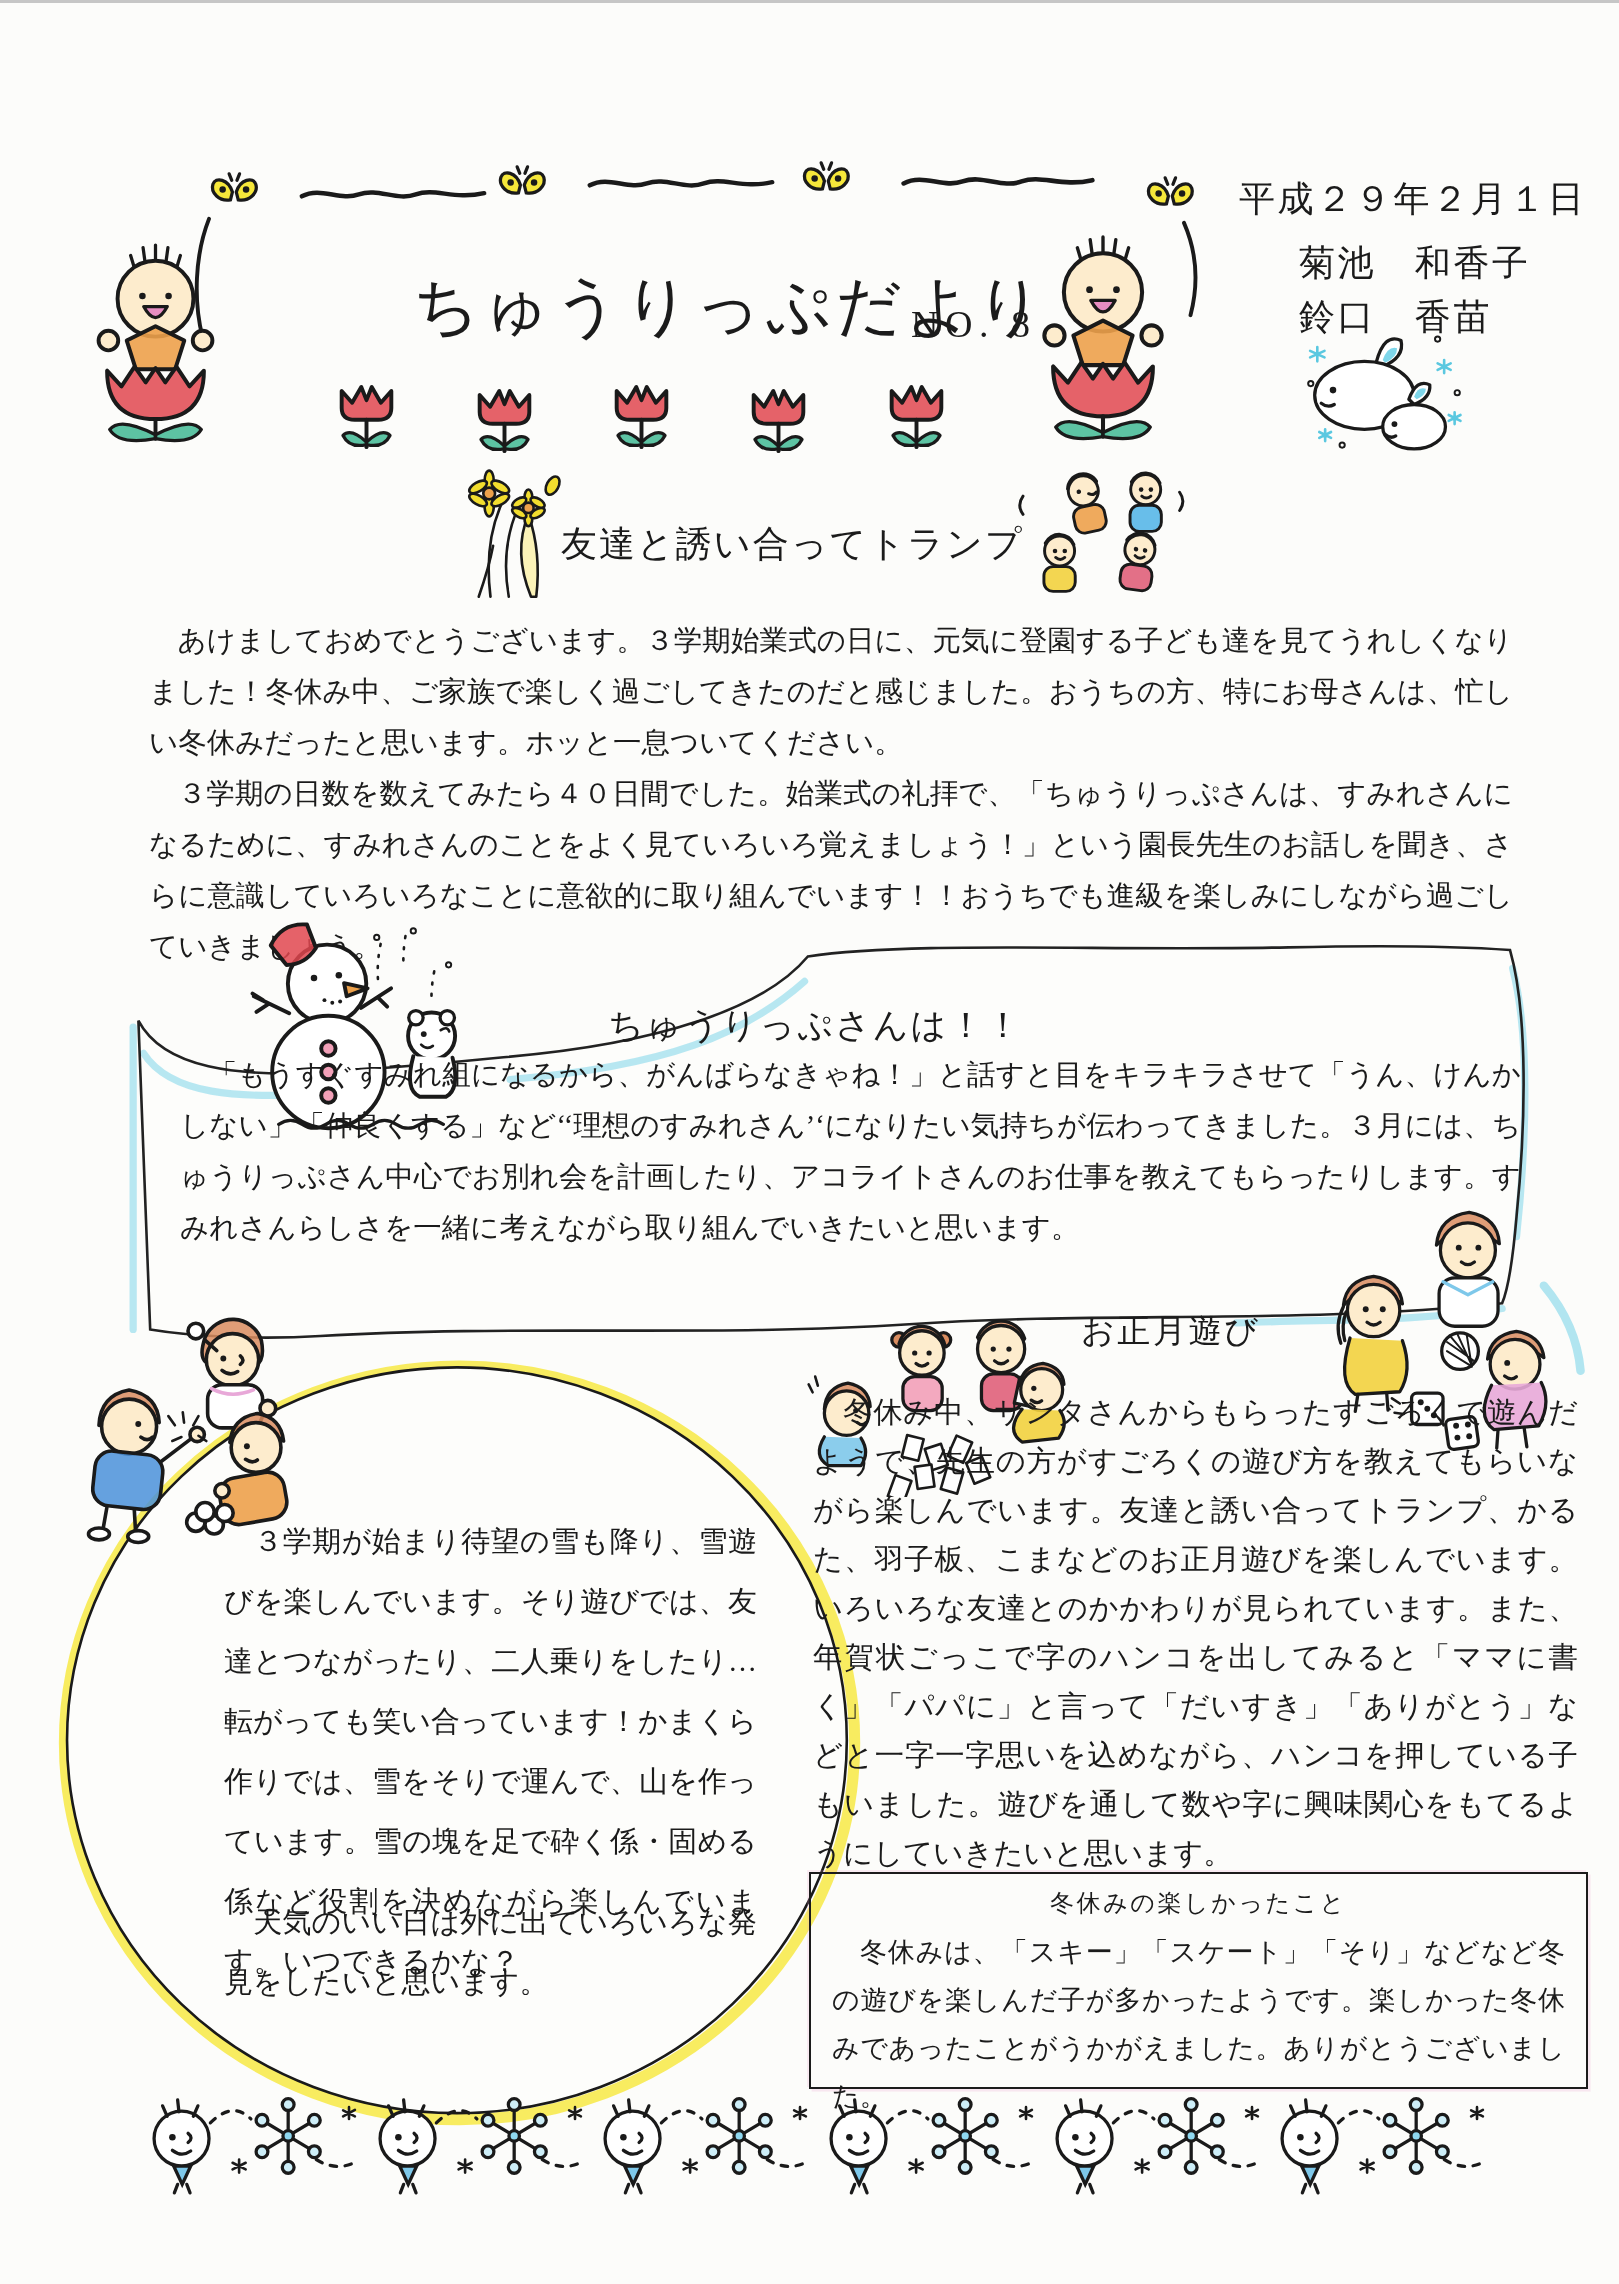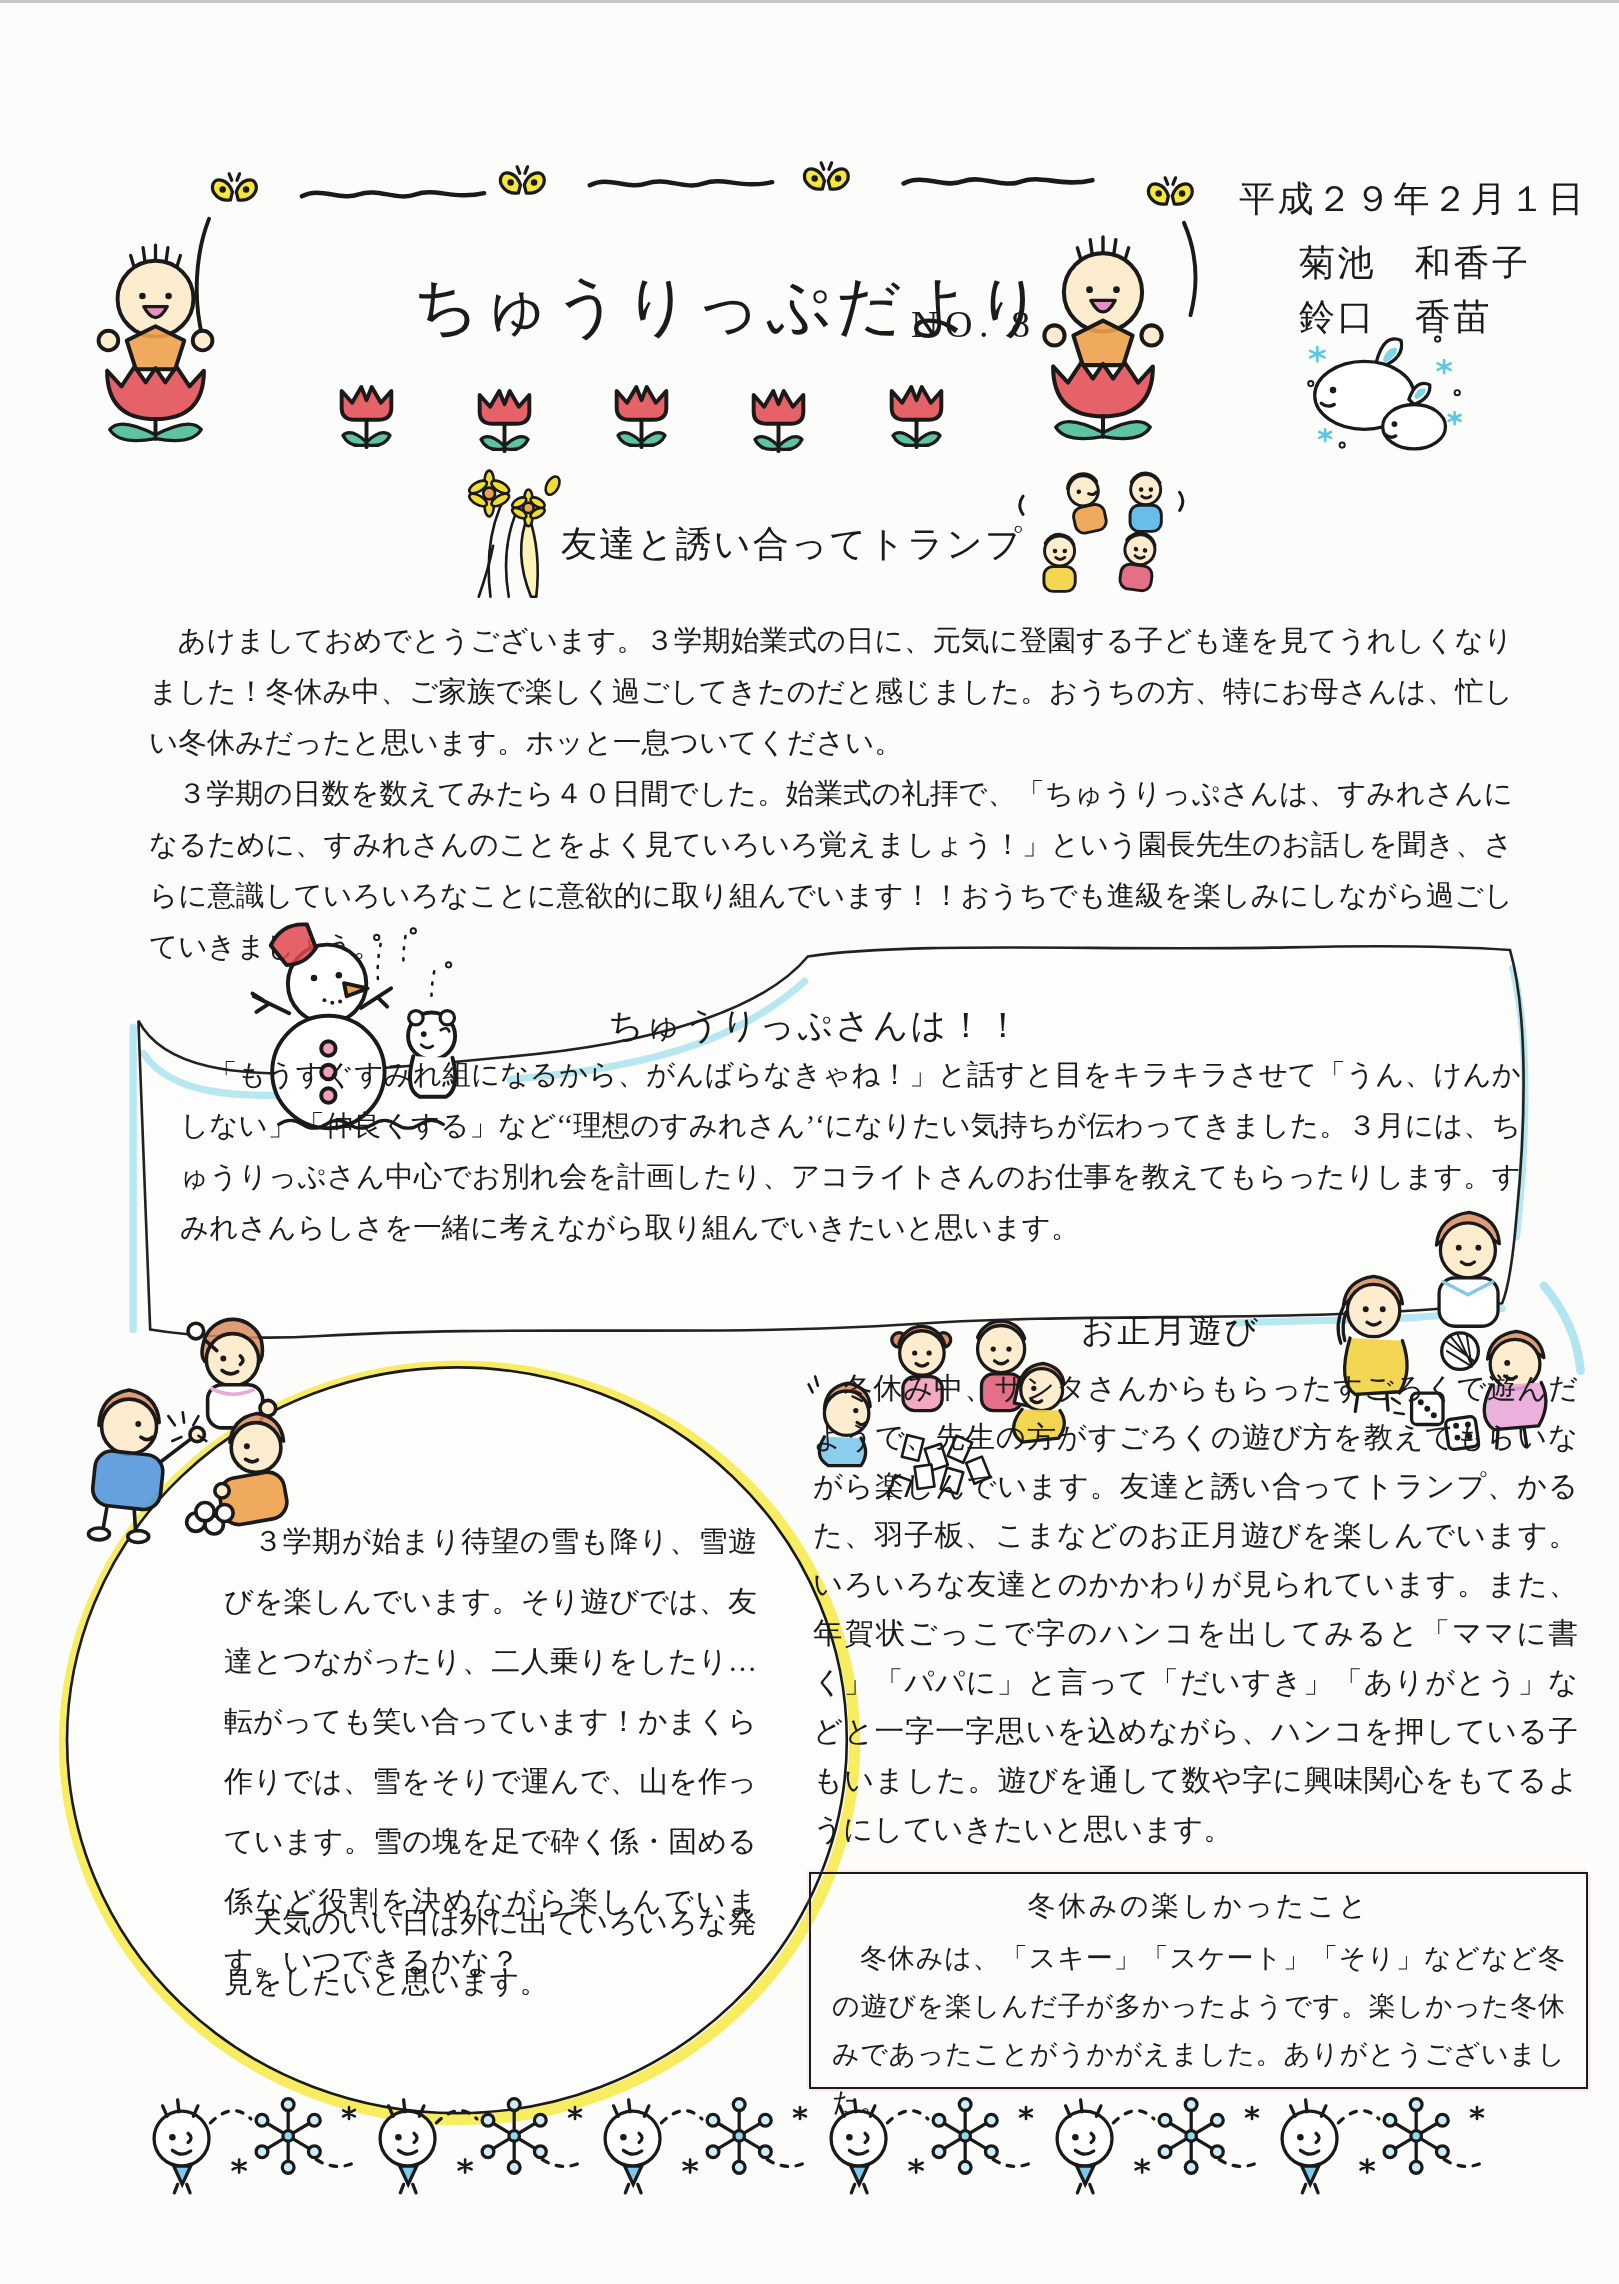--- a/index.html
+++ b/index.html
@@ -8,26 +8,26 @@
   .abs{position:absolute;}
   .jp{word-break:break-all;line-break:loose;text-align:justify;}
   .scan-top{left:0;top:0;width:100%;height:3.3px;background:#c6c6c6;}
   .title{font-size:65px;letter-spacing:3.9px;white-space:nowrap;}
   .no8{font-size:38px;letter-spacing:6.5px;white-space:nowrap;}
   .meta{font-size:36px;letter-spacing:2.6px;white-space:nowrap;}
   .h-greet{font-size:36px;letter-spacing:2px;white-space:nowrap;}
   .para{font-size:28.5px;line-height:51px;}
   .h-sumire{font-size:35px;letter-spacing:2px;white-space:nowrap;}
   .h-ny{font-size:33px;letter-spacing:2.6px;white-space:nowrap;}
-  .ny-text{font-size:29.4px;line-height:49px;}
+  .ny-text{font-size:29.4px;line-height:49px;margin-top:24px;}
   .h-snow{font-size:34px;letter-spacing:1.3px;text-align:center;}
   .h-snow .star{color:#e3bd1c;}
   .snow-text{font-size:29px;line-height:60px;}
   .box{border:2px solid #1b1b1b;box-shadow:2.6px 2.6px 0 rgba(238,160,205,.22),-2px -2px 0 rgba(238,160,205,.18);}
-  .box-h{font-size:28px;letter-spacing:2.6px;text-align:center;}
+  .box-h{font-size:24px;letter-spacing:2.6px;text-align:center;}
   .box-text{font-size:27px;line-height:48px;}
   .border-row{display:flex;flex-direction:row;}
   svg{display:block;}
 </style>
 </head>
 <body>
 
 <div id="page">
 
   <div class="abs scan-top"></div>

